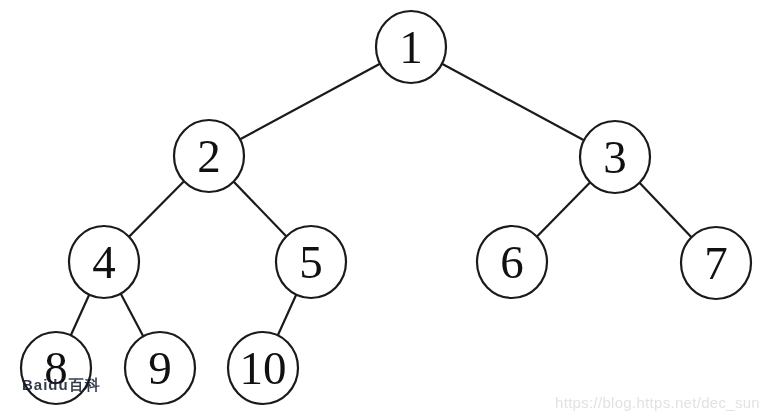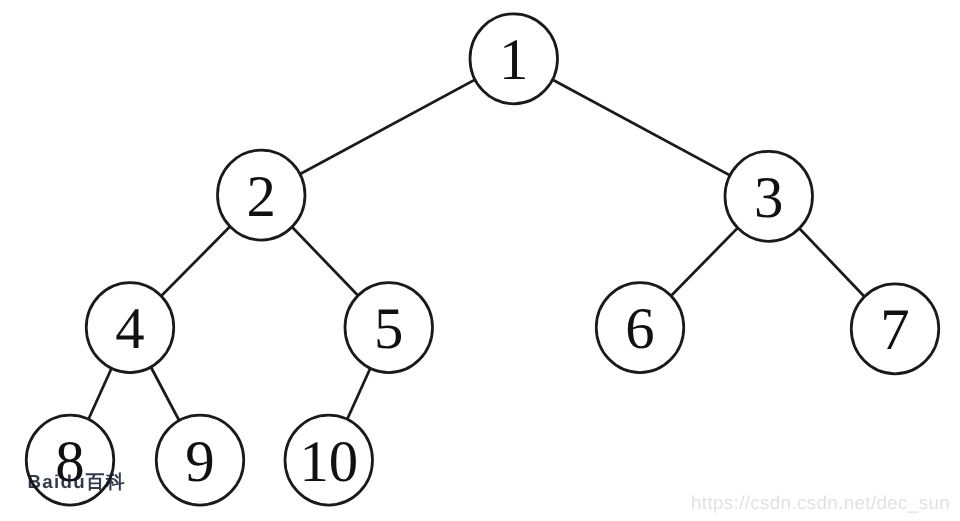--- a/index.html
+++ b/index.html
@@ -98,14 +98,14 @@
       <g>
         <ellipse cx="160" cy="368" rx="35" ry="36" fill="#ffffff" stroke="#1a1a1a" stroke-width="2.2"></ellipse>
         <text x="160" y="368" dy="0.35em" text-anchor="middle" class="node-label" fill="#111111">9</text>
       </g>
       <g>
         <ellipse cx="263" cy="368" rx="35" ry="36" fill="#ffffff" stroke="#1a1a1a" stroke-width="2.2"></ellipse>
         <text x="263" y="368" dy="0.35em" text-anchor="middle" class="node-label" fill="#111111">10</text>
       </g>
     </svg>
   <span class="wm-baike">Baidu百科</span>
-  <span class="wm-csdn">https://csdn.csdn.net/dec_sun</span>
+  <span class="wm-csdn">https://blog.https.net/dec_sun</span>
 </div>
 
 </body></html>

